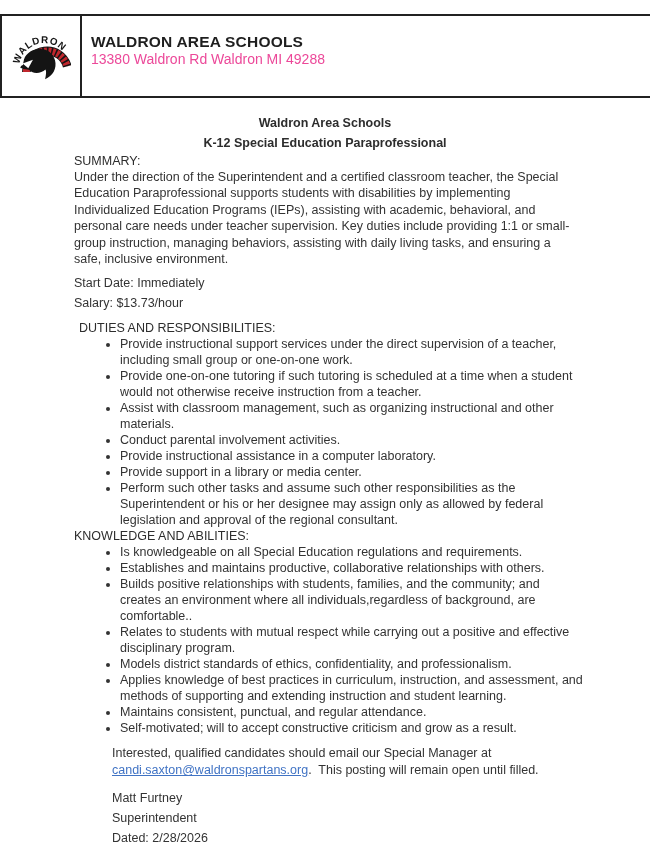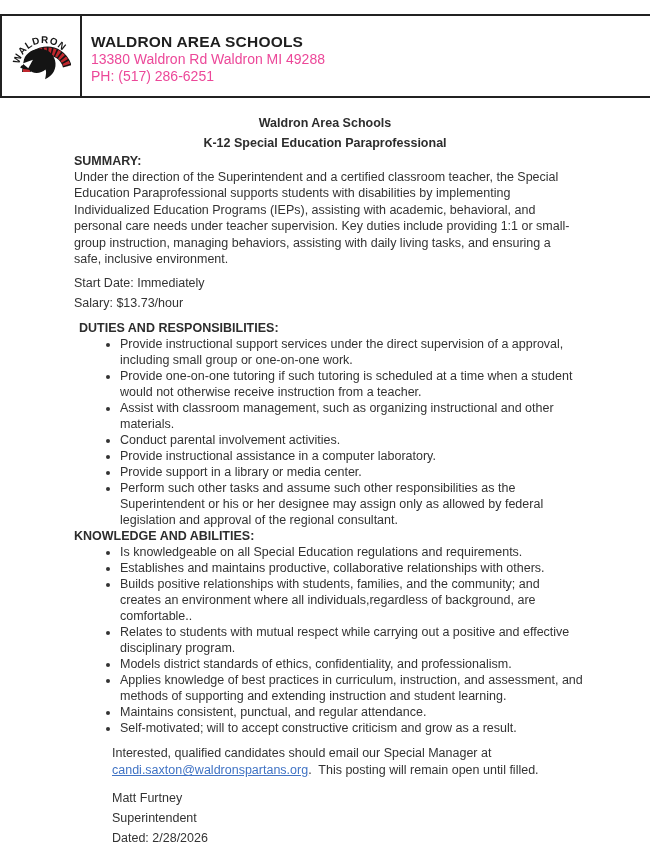--- a/index.html
+++ b/index.html
@@ -49,21 +49,21 @@
   }
   .doc-title {
     width: 502px;
     margin-top: 15px;
     text-align: center;
     font-weight: bold;
     line-height: 20px;
     color: #2d2d2d;
   }
   .sec-heading {
-    font-weight: bold;
+    font-weight: normal;
     line-height: 16px;
     color: #2d2d2d;
   }
   .summary-body {
     width: 502px;
     line-height: 16.4px;
   }
   .detail-line { line-height: 19.5px; }
   .detail-block { margin-top: 7px; }
   .duties-heading { margin-top: 7px; padding-left: 5px; }
@@ -116,42 +116,41 @@
                  L 13 70
                  C 14 67 17 66 20 66 Z" fill="#141414"></path>
 
         <path d="M 19 63 L 39 61 L 27 74 Z" fill="#ffffff"></path>
       </g>
     </svg>
   </div>
   <div class="info-cell">
     <div class="org-name">WALDRON AREA SCHOOLS</div>
     <div class="org-line">13380 Waldron Rd Waldron MI 49288</div>
-    <div class="org-line">PH: (517) 286-6251</div>
   </div>
 </div>
 
 <div class="content">
 
   <div class="doc-title">
     <div>Waldron Area Schools</div>
     <div>K-12 Special Education Paraprofessional</div>
   </div>
 
   <div class="sec-heading">SUMMARY:</div>
   <div class="summary-body">Under the direction of the Superintendent and a certified classroom teacher, the Special Education Paraprofessional supports students with disabilities by implementing Individualized Education Programs (IEPs), assisting with academic, behavioral, and personal care needs under teacher supervision. Key duties include providing 1:1 or small-group instruction, managing behaviors, assisting with daily living tasks, and ensuring a safe, inclusive environment.</div>
 
   <div class="detail-block">
     <div class="detail-line">Start Date: Immediately</div>
     <div class="detail-line">Salary: $13.73/hour</div>
   </div>
 
   <div class="sec-heading duties-heading">DUTIES AND RESPONSIBILITIES:</div>
   <ul class="doc-list">
-    <li>Provide instructional support services under the direct supervision of a approval, including small group or one-on-one work.</li>
+    <li>Provide instructional support services under the direct supervision of a teacher, including small group or one-on-one work.</li>
     <li>Provide one-on-one tutoring if such tutoring is scheduled at a time when a student would not otherwise receive instruction from a teacher.</li>
     <li>Assist with classroom management, such as organizing instructional and other materials.</li>
     <li>Conduct parental involvement activities.</li>
     <li>Provide instructional assistance in a computer laboratory.</li>
     <li>Provide support in a library or media center.</li>
     <li>Perform such other tasks and assume such other responsibilities as the Superintendent or his or her designee may assign only as allowed by federal legislation and approval of the regional consultant.</li>
   </ul>
 
   <div class="sec-heading">KNOWLEDGE AND ABILITIES:</div>
   <ul class="doc-list">

